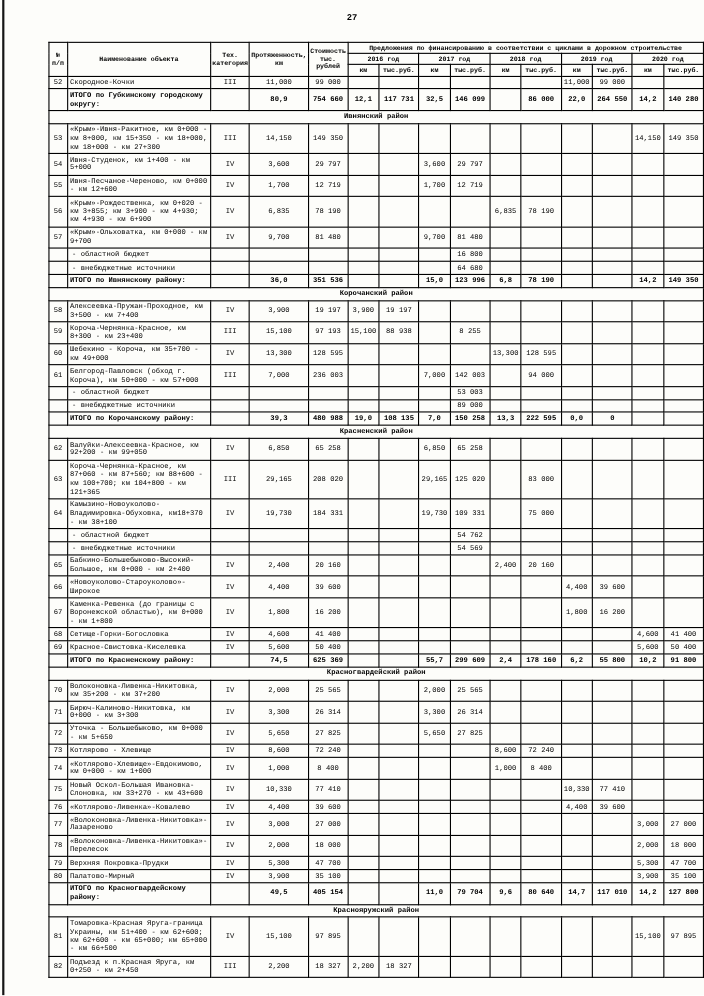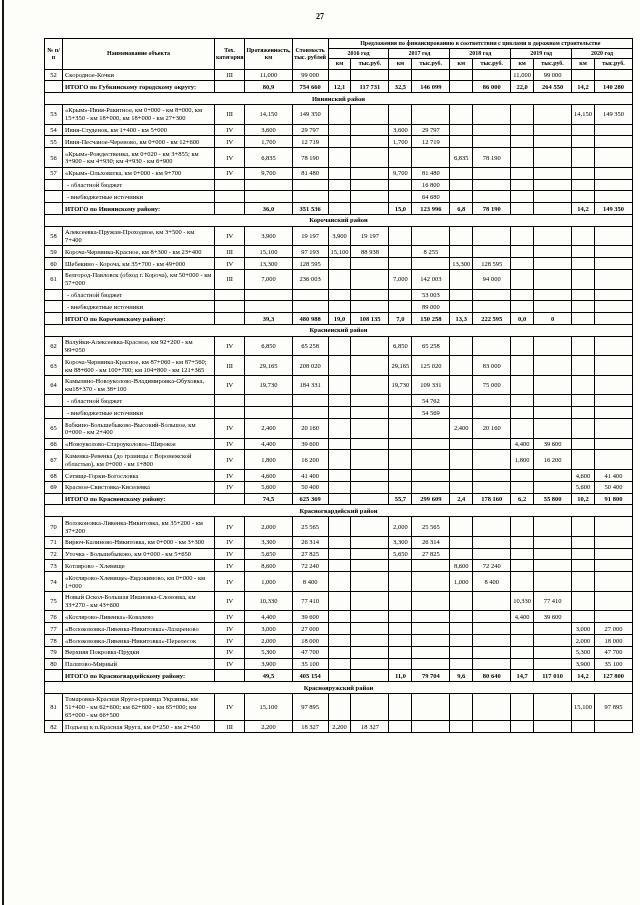--- a/index.html
+++ b/index.html
@@ -2,21 +2,21 @@
 <html><head>
 <meta charset="utf-8">
 <style>
   * { box-sizing: border-box; }
   html, body { margin: 0; padding: 0; background: #ffffff; }
   .page {
     position: relative;
     width: 640px;
     height: 905px;
     background: #fdfdfa;
-    font-family: Liberation Serif, serif;
+    font-family: Liberation Mono, monospace;
     color: #000;
     overflow: hidden;
   }
   .edge-line {
     position: absolute;
     left: 2px; top: 0;
     width: 2px; height: 905px;
     background: #151515;
   }
   .pagenum {

